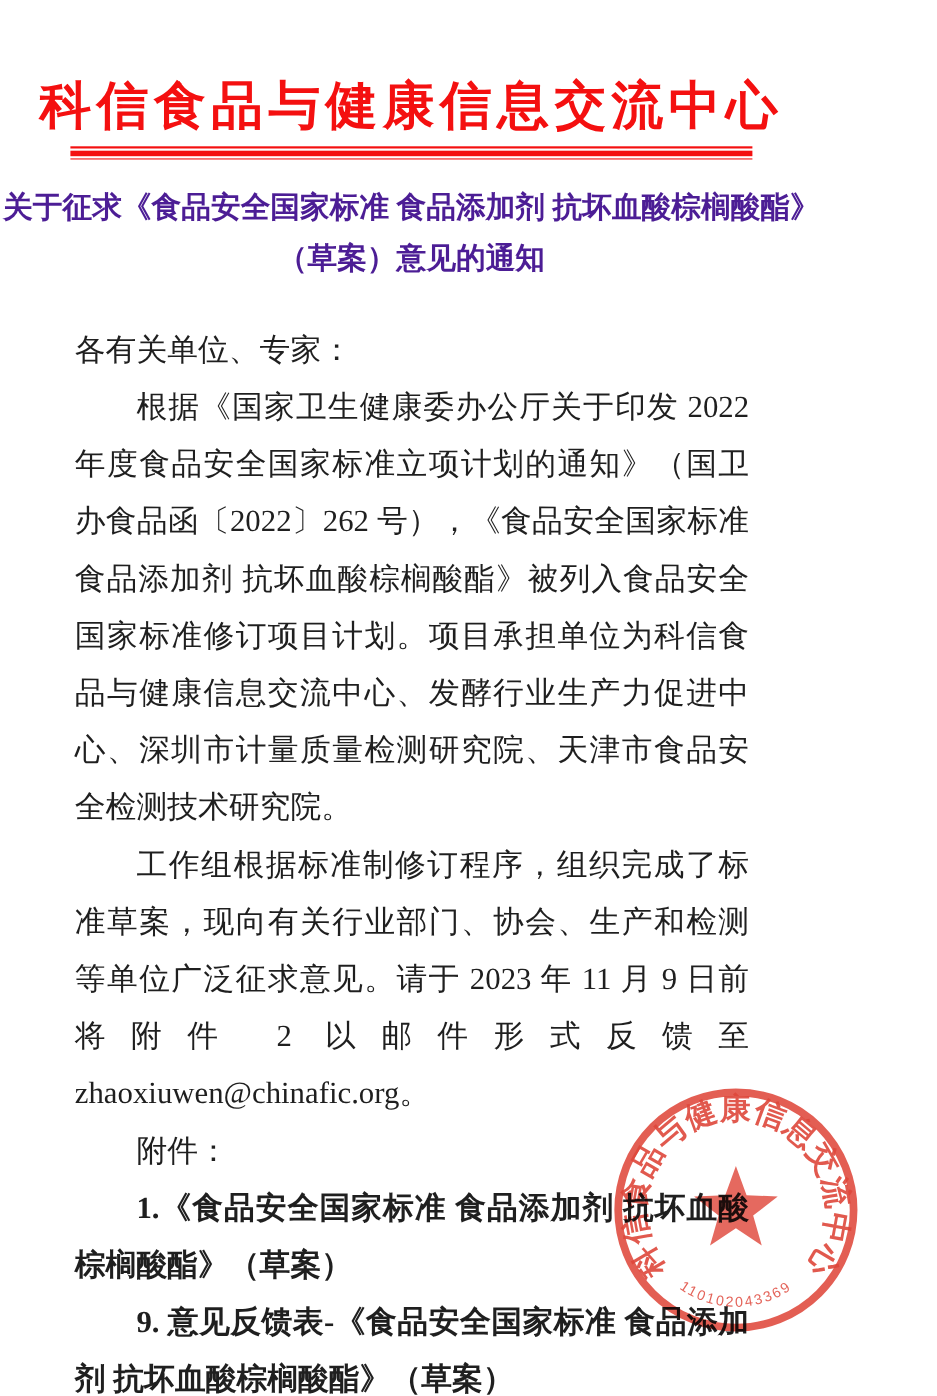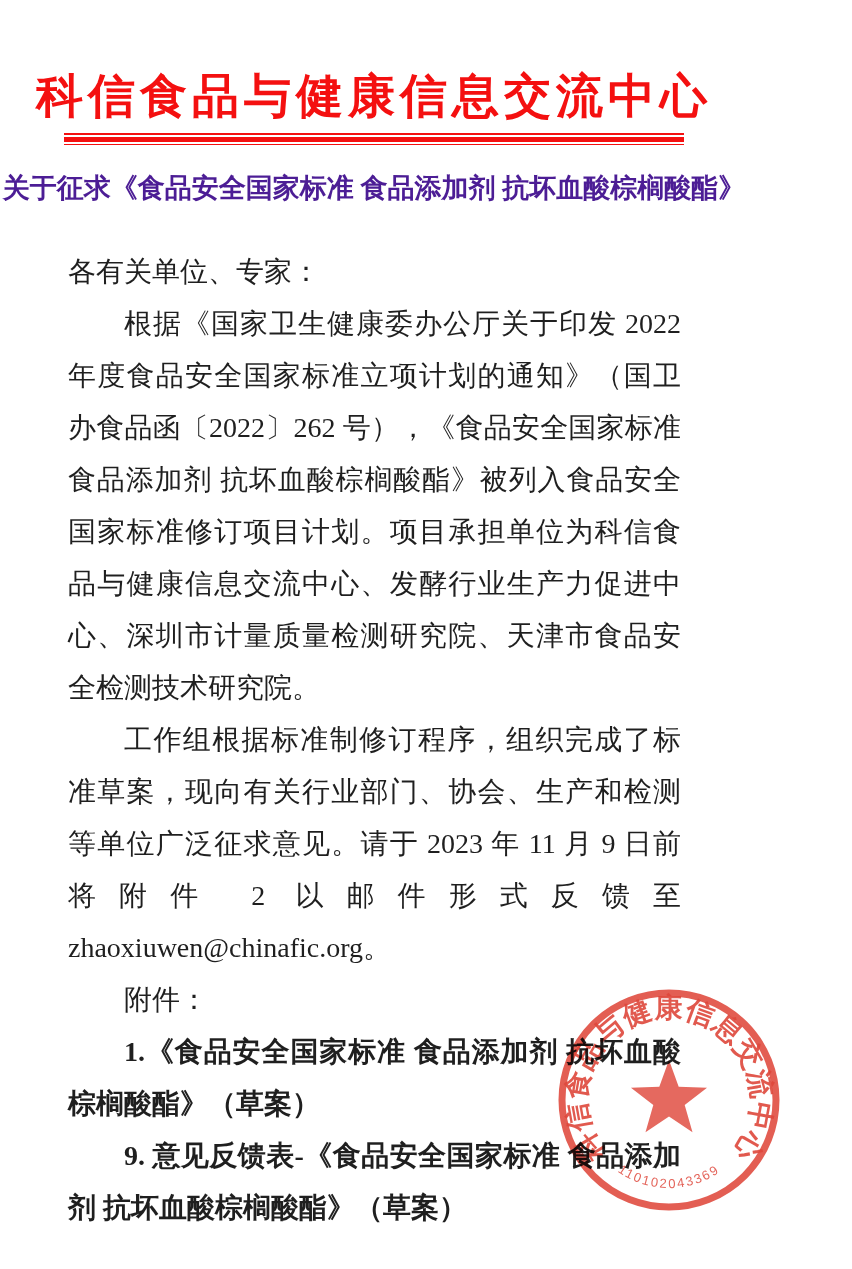--- a/index.html
+++ b/index.html
@@ -98,20 +98,21 @@
   <div class="masthead">科信食品与健康信息交流中心</div>
 
   <div class="rules">
     <div class="r1"></div>
     <div class="r2"></div>
     <div class="r3"></div>
   </div>
 
   <div class="doc-title">
     <div>关于征求《食品安全国家标准 食品添加剂 抗坏血酸棕榈酸酯》</div>
+    <div>（草案）意见的通知</div>
   </div>
 
   <div class="doc-body">
     <div class="salutation">各有关单位、专家：</div>
     <div class="para">根据《国家卫生健康委办公厅关于印发 2022 年度食品安全国家标准立项计划的通知》（国卫办食品函〔2022〕262 号），《食品安全国家标准 食品添加剂 抗坏血酸棕榈酸酯》被列入食品安全国家标准修订项目计划。项目承担单位为科信食品与健康信息交流中心、发酵行业生产力促进中心、深圳市计量质量检测研究院、天津市食品安全检测技术研究院。</div>
     <div class="para">工作组根据标准制修订程序，组织完成了标准草案，现向有关行业部门、协会、生产和检测等单位广泛征求意见。请于 2023 年 11 月 9 日前将附件 2 以邮件形式反馈至 zhaoxiuwen@chinafic.org。</div>
     <div class="att-label">附件：</div>
     <div class="att-item">1.《食品安全国家标准 食品添加剂 抗坏血酸棕榈酸酯》（草案）</div>
     <div class="att-item">9. 意见反馈表-《食品安全国家标准 食品添加剂 抗坏血酸棕榈酸酯》（草案）</div>
   </div>

